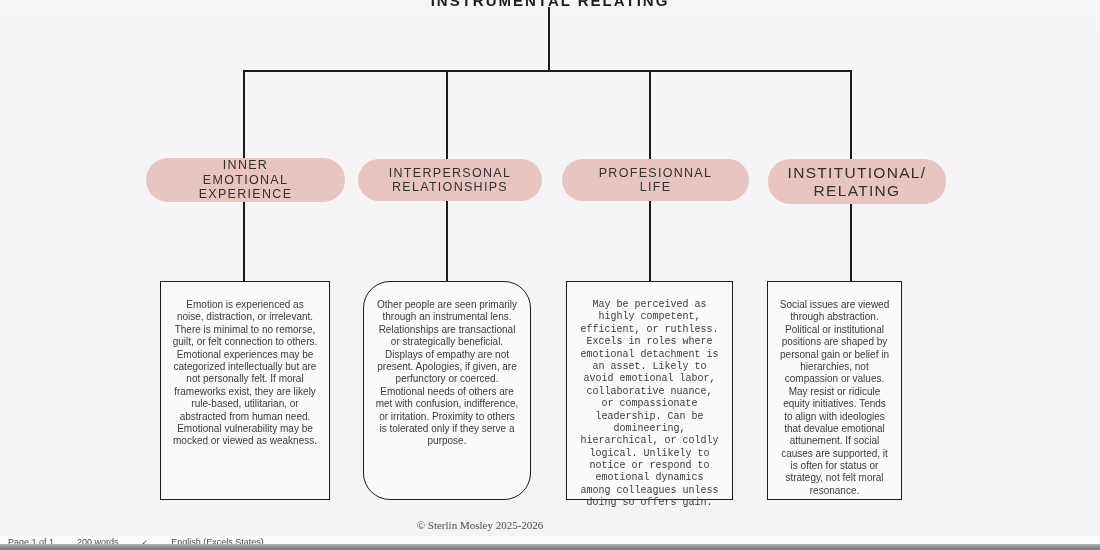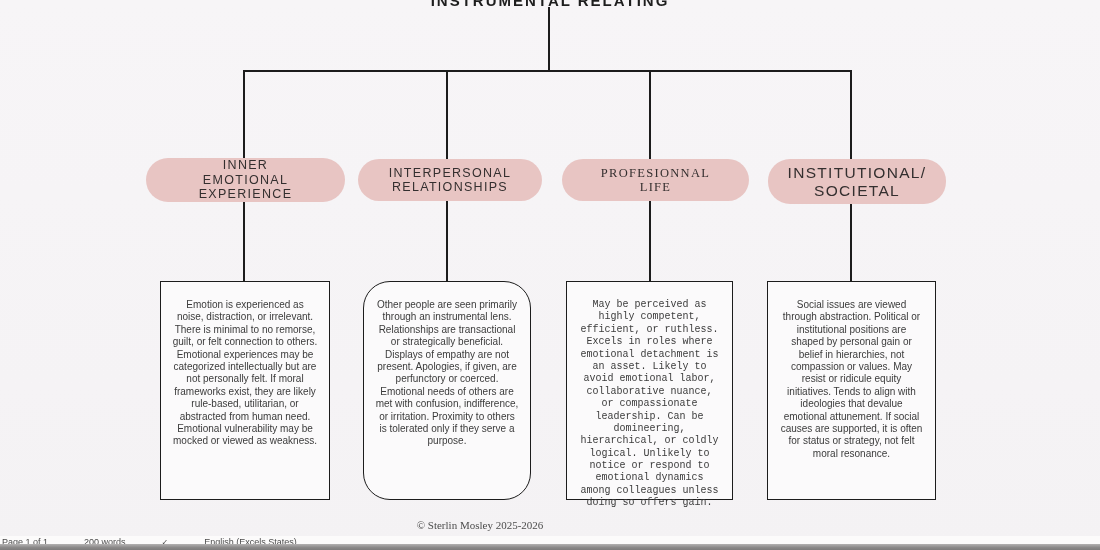--- a/index.html
+++ b/index.html
@@ -28,48 +28,48 @@
   .pill {
     position: absolute; z-index: 2;
     background: #e8c5c3; border-radius: 22px;
     display: flex; align-items: center; justify-content: center;
     color: #342f2f; text-align: center;
     letter-spacing: 1.3px; line-height: 1.15;
   }
   .pill span { white-space: pre-line; }
   .pill.p1 { left: 146px; top: 158px; width: 199px; height: 44px; font-size: 12.5px; }
   .pill.p2 { left: 358px; top: 159px; width: 184px; height: 42px; font-size: 12.5px; align-items: center; }
-  .pill.p3 { left: 562px; top: 159px; width: 187px; height: 42px; font-size: 12.5px; font-family: Liberation Serif, serif; }
+  .pill.p3 { left: 562px; top: 159px; width: 187px; height: 42px; font-size: 12.5px; }
   .pill.p4 { left: 768px; top: 159px; width: 178px; height: 45px; font-size: 15.5px; }
 
   .box {
     position: absolute; top: 281px; height: 219px; z-index: 1;
     background: #fbfafb; border: 1.5px solid #1c1c1c; box-sizing: border-box;
   }
   .box.b1 { left: 160px; width: 170px; }
   .box.b2 { left: 363px; width: 168px; border-radius: 27px; }
   .box.b3 { left: 566px; width: 167px; font-family: Liberation Mono, monospace; }
-  .box.b4 { left: 767px; width: 169px; }
+  .box.b4 { left: 767px; width: 135px; }
   .box p {
     margin: 4px; padding: 13px 7px 0 7px;
     font-size: 10px; line-height: 1.24; color: #3b3b3b; text-align: center;
   }
 
   .copyright {
     position: absolute; left: 0; top: 519px; width: 960px;
     text-align: center; font-size: 11px; color: #4c4c4c; font-family: Liberation Serif, serif;
   }
 
   .statusbar {
     position: absolute; left: 0; top: 536px; width: 1100px; height: 8px;
     background: #fcfbfb; overflow: hidden;
   }
   .statusbar-inner {
-    position: absolute; left: 2px; top: 1px;
-    display: flex; align-items: flex-end; gap: 36px;
+    position: absolute; left: 8px; top: 1px;
+    display: flex; align-items: flex-end; gap: 23px;
     font-size: 9px; color: #4b4b4b; white-space: nowrap;
     filter: blur(0.4px);
   }
   .proofing-icon { font-size: 8px; color: #4b4b4b; }
   .edgebar {
     position: absolute; left: 0; top: 544px; width: 1100px; height: 6px;
     background: linear-gradient(180deg, #b3b1b1 0%, #8a8888 60%, #7e7c7c 100%);
   }
 </style>
 </head>
@@ -94,21 +94,21 @@
   <div class="pill p2">
     <span>INTERPERSONAL
 RELATIONSHIPS</span>
   </div>
   <div class="pill p3">
     <span>PROFESIONNAL
 LIFE</span>
   </div>
   <div class="pill p4">
     <span>INSTITUTIONAL/
-SOCIETAL</span>
+RELATING</span>
   </div>
 
   <div class="box b1">
     <p>Emotion is experienced as noise, distraction, or irrelevant. There is minimal to no remorse, guilt, or felt connection to others. Emotional experiences may be categorized intellectually but are not personally felt. If moral frameworks exist, they are likely rule-based, utilitarian, or abstracted from human need. Emotional vulnerability may be mocked or viewed as weakness.</p>
   </div>
   <div class="box b2">
     <p>Other people are seen primarily through an instrumental lens. Relationships are transactional or strategically beneficial. Displays of empathy are not present. Apologies, if given, are perfunctory or coerced. Emotional needs of others are met with confusion, indifference, or irritation. Proximity to others is tolerated only if they serve a purpose.</p>
   </div>
   <div class="box b3">
     <p>May be perceived as highly competent, efficient, or ruthless. Excels in roles where emotional detachment is an asset. Likely to avoid emotional labor, collaborative nuance, or compassionate leadership. Can be domineering, hierarchical, or coldly logical. Unlikely to notice or respond to emotional dynamics among colleagues unless doing so offers gain.</p>

